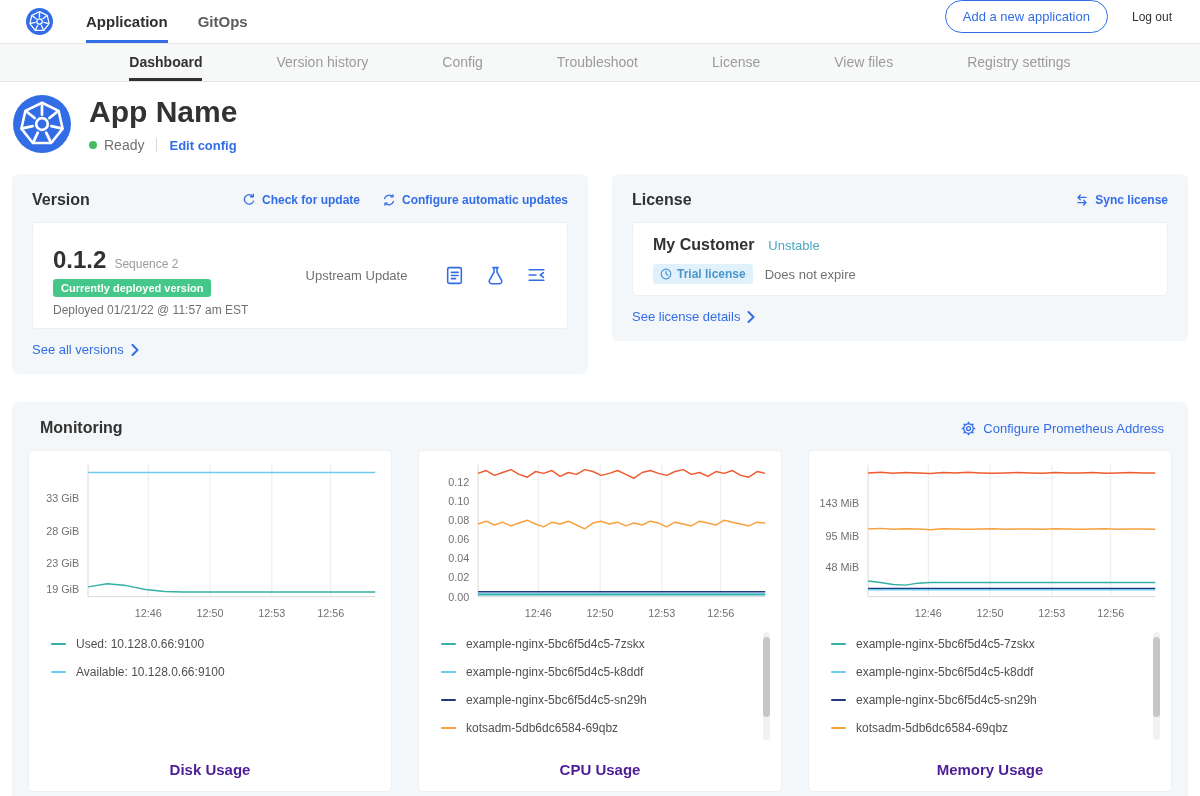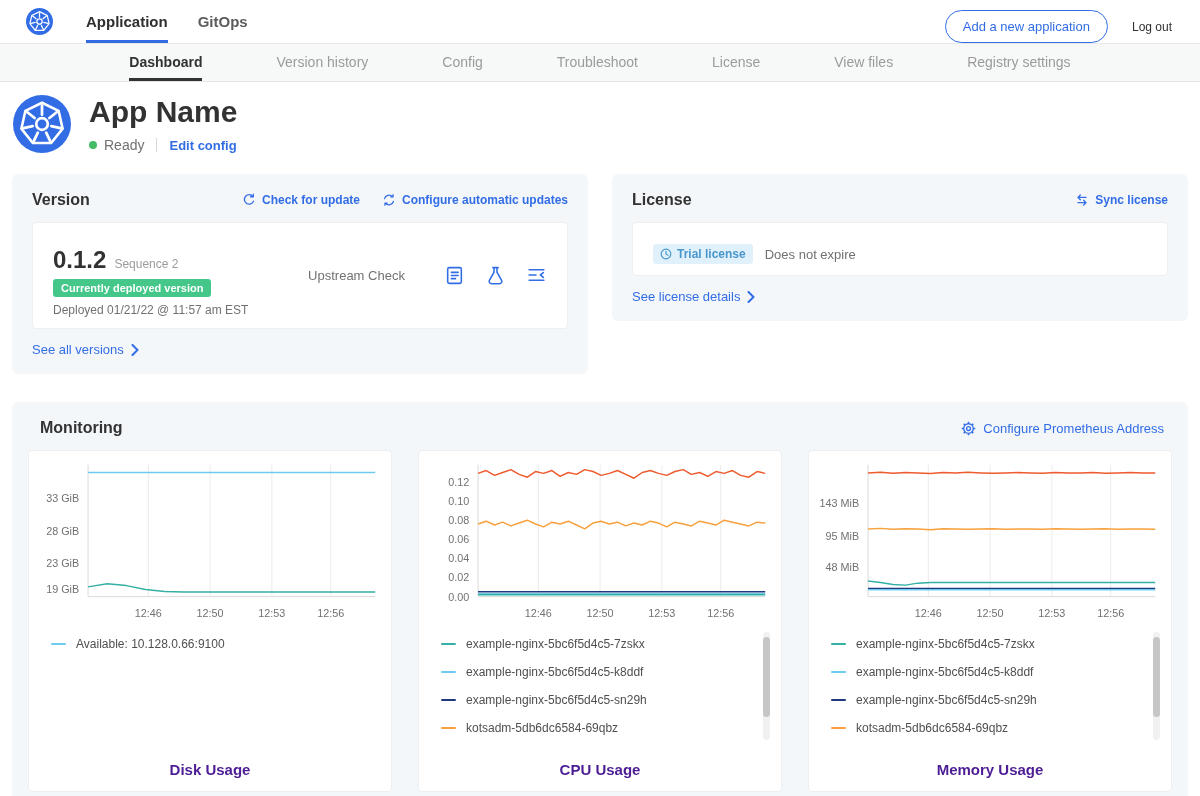--- a/index.html
+++ b/index.html
@@ -2,21 +2,21 @@
 <html><head>
 <meta charset="utf-8">
 <title>Admin Console</title>
 <style>
   *{margin:0;padding:0;box-sizing:border-box;}
   html,body{width:1200px;height:796px;}
   body{font-family:"Liberation Sans","DejaVu Sans",sans-serif;background:#fff;color:#323232;overflow:hidden;}
   a{text-decoration:none;cursor:pointer;}
 
   
-  .topnav{height:44px;display:flex;align-items:flex-end;justify-content:space-between;padding:0 28px 0 26px;border-bottom:1px solid #e8e8e8;background:#fff;}
+  .topnav{height:44px;display:flex;align-items:flex-start;justify-content:space-between;padding:0 28px 0 26px;border-bottom:1px solid #e8e8e8;background:#fff;}
   .topnav-left{display:flex;align-items:center;height:100%;}
   .brand{width:27px;height:27px;margin-right:33px;display:flex;cursor:pointer;}
   .topnav-tabs{display:flex;height:100%;gap:30px;}
   .topnav-tab{display:flex;align-items:center;height:100%;font-size:15px;font-weight:600;color:#5c5c5c;border-bottom:3px solid transparent;padding-top:3px;}
   .topnav-tab.active{color:#2f2f2f;font-weight:bold;border-bottom-color:#326de6;}
   .topnav-right{display:flex;align-items:center;gap:24px;}
   .add-app-btn{background:#fff;border:1px solid #326de6;color:#326de6;font-family:inherit;font-size:13px;font-weight:normal;padding:8px 17px;border-radius:18px;cursor:pointer;}
   .logout{font-size:12px;color:#323232;}
 
   
@@ -174,21 +174,21 @@
 
     <div class="white-box version-box">
       <div class="version-left">
         <div class="version-number-row">
           <span class="version-number">0.1.2</span>
           <span class="sequence">Sequence 2</span>
         </div>
         <span class="deployed-badge">Currently deployed version</span>
         <div class="deployed-date">Deployed 01/21/22 @ 11:57 am EST</div>
       </div>
-      <div class="upstream">Upstream Check</div>
+      <div class="upstream">Upstream Update</div>
       <div class="version-icons">
         <svg class="vicon" viewBox="0 0 20 20">
             <rect x="3.5" y="2.5" width="13" height="15" rx="1.5"></rect>
             <line x1="7" y1="7" x2="13.5" y2="7"></line>
             <line x1="7" y1="10" x2="13.5" y2="10"></line>
             <line x1="7" y1="13" x2="11" y2="13"></line>
           </svg>
         <svg class="vicon" viewBox="0 0 20 20">
             <path d="M7.5 2.5h5M8.6 2.5v4.3L4.2 14.7a2.2 2.2 0 0 0 2 3.1h7.6a2.2 2.2 0 0 0 2-3.1L11.4 6.8V2.5"></path>
           </svg>
@@ -215,20 +215,24 @@
       <a class="blue-link">
         <svg class="link-icon" viewBox="0 0 16 16">
             <path d="M12.6 5H3.4M6.1 2.3 3.4 5l2.7 2.7" fill="none" stroke="#326de6" stroke-width="1.5" stroke-linecap="round" stroke-linejoin="round"></path>
             <path d="M3.4 11h9.2M9.9 8.3l2.7 2.7-2.7 2.7" fill="none" stroke="#326de6" stroke-width="1.5" stroke-linecap="round" stroke-linejoin="round"></path>
           </svg>
         <span>Sync license</span>
       </a>
     </div>
 
     <div class="white-box">
+      <div class="license-row1">
+        <span class="customer-name">My Customer</span>
+        <span class="channel">Unstable</span>
+      </div>
       <div class="license-row2">
         <span class="trial-badge">
           <svg width="12" height="12" viewBox="0 0 12 12">
               <circle cx="6" cy="6" r="4.8" fill="none" stroke="#4a97cc" stroke-width="1.2"></circle>
               <path d="M6 3.3V6l2 1.2" fill="none" stroke="#4a97cc" stroke-width="1.2" stroke-linecap="round"></path>
             </svg>
           <span>Trial license</span>
         </span>
         <span class="expiry">Does not expire</span>
       </div>
@@ -281,20 +285,24 @@
             <line x1="58" y1="144" x2="350" y2="144" stroke="#d9d9d9" stroke-width="1"></line>
             <text x="49" y="48.15686274509805" text-anchor="end" fill="#717171" font-size="11">33 GiB</text>
             <text x="49" y="81.00000000000001" text-anchor="end" fill="#717171" font-size="11">28 GiB</text>
             <text x="49" y="113.84313725490196" text-anchor="end" fill="#717171" font-size="11">23 GiB</text>
             <text x="49" y="140.11764705882354" text-anchor="end" fill="#717171" font-size="11">19 GiB</text>
             <polyline points="58.0,17.9 350.0,17.9" fill="none" stroke="#6ecbf0" stroke-width="1.5" stroke-linejoin="round"></polyline>
             <polyline points="58.0,134.1 77.5,130.9 96.9,132.8 116.4,136.8 135.9,138.7 155.3,139.4 174.8,139.4 194.3,139.4 213.7,139.4 233.2,139.4 252.7,139.4 272.1,139.4 291.6,139.4 311.1,139.4 330.5,139.4 350.0,139.4" fill="none" stroke="#34b0a4" stroke-width="1.5" stroke-linejoin="round"></polyline>
           </svg>
         </div>
       <div class="legend">
+          <div class="legend-row">
+            <span class="legend-dash" style="background: rgb(52, 176, 164);"></span>
+            <span class="legend-label">Used: 10.128.0.66:9100</span>
+          </div>
           <div class="legend-row">
             <span class="legend-dash" style="background: rgb(110, 203, 240);"></span>
             <span class="legend-label">Available: 10.128.0.66:9100</span>
           </div>
         </div>
       <div class="chart-title">Disk Usage</div>
     </div>
 
     <div class="chart-card">
       <div class="chart-svg-wrap">

